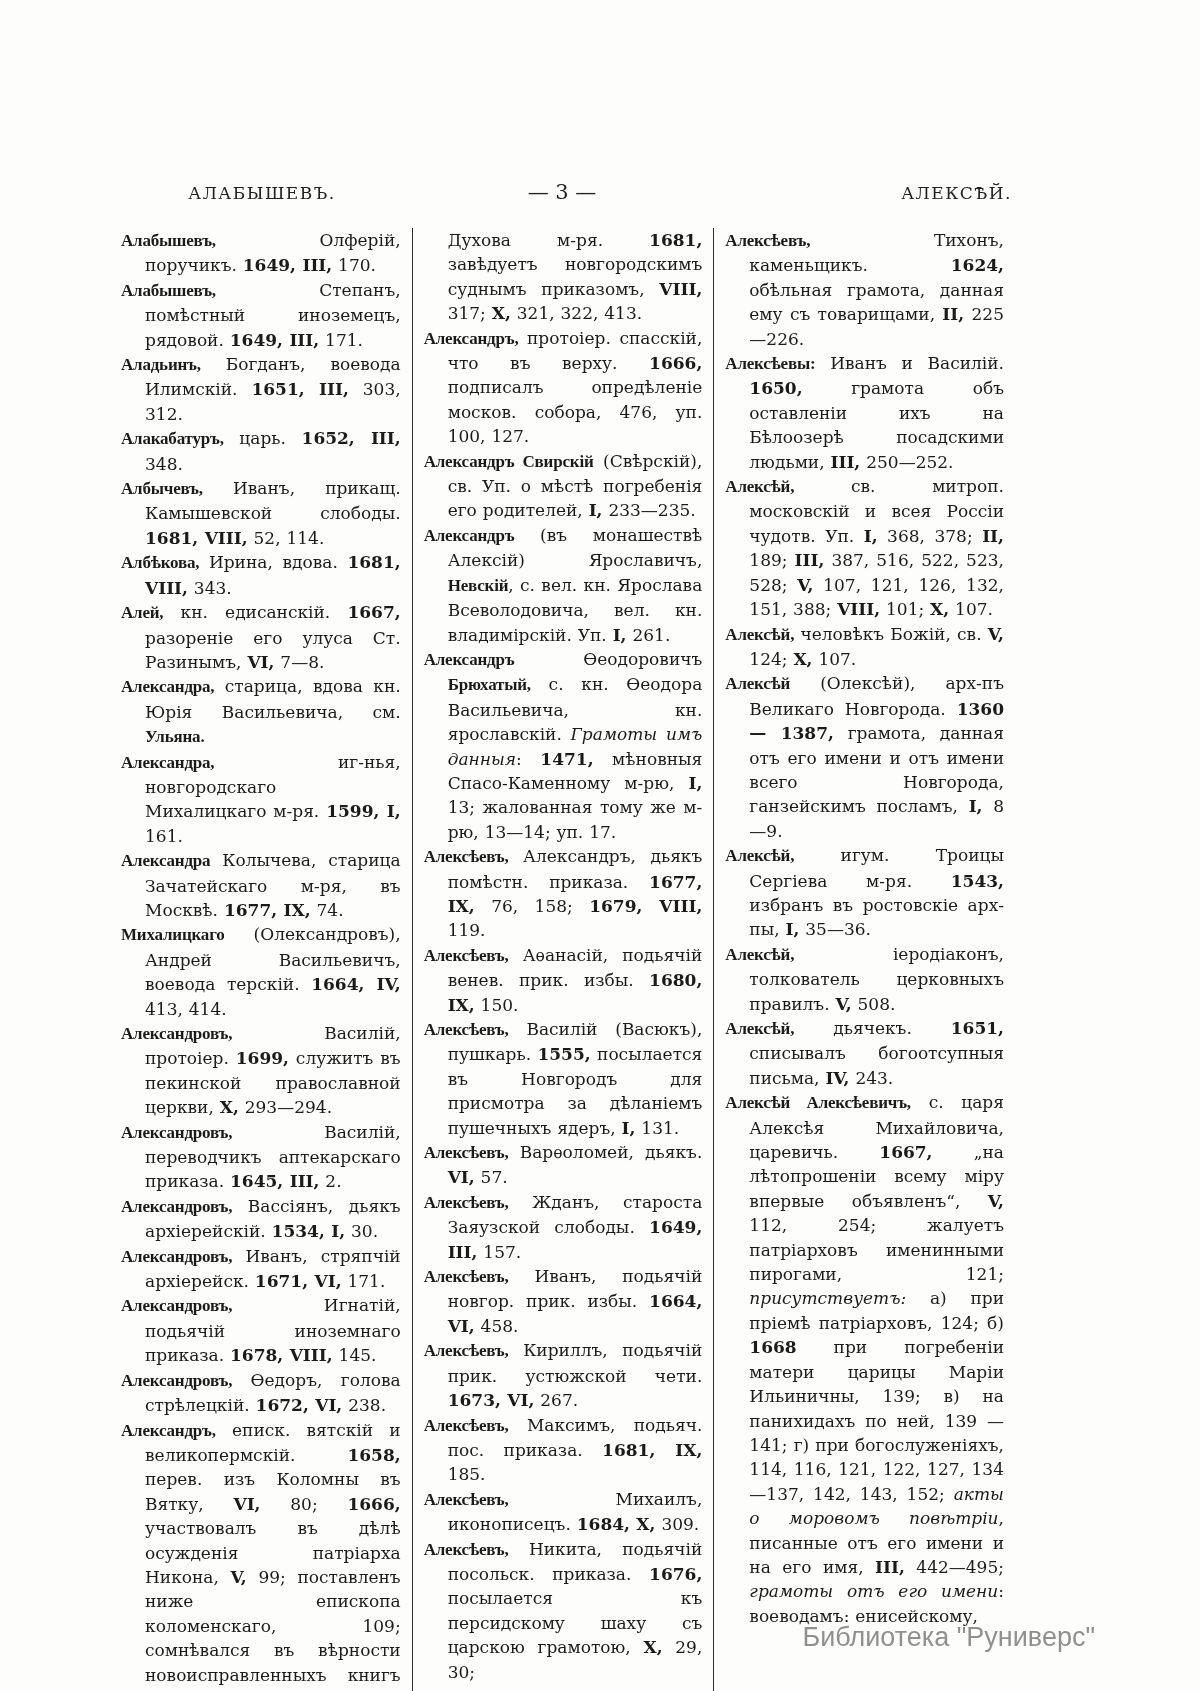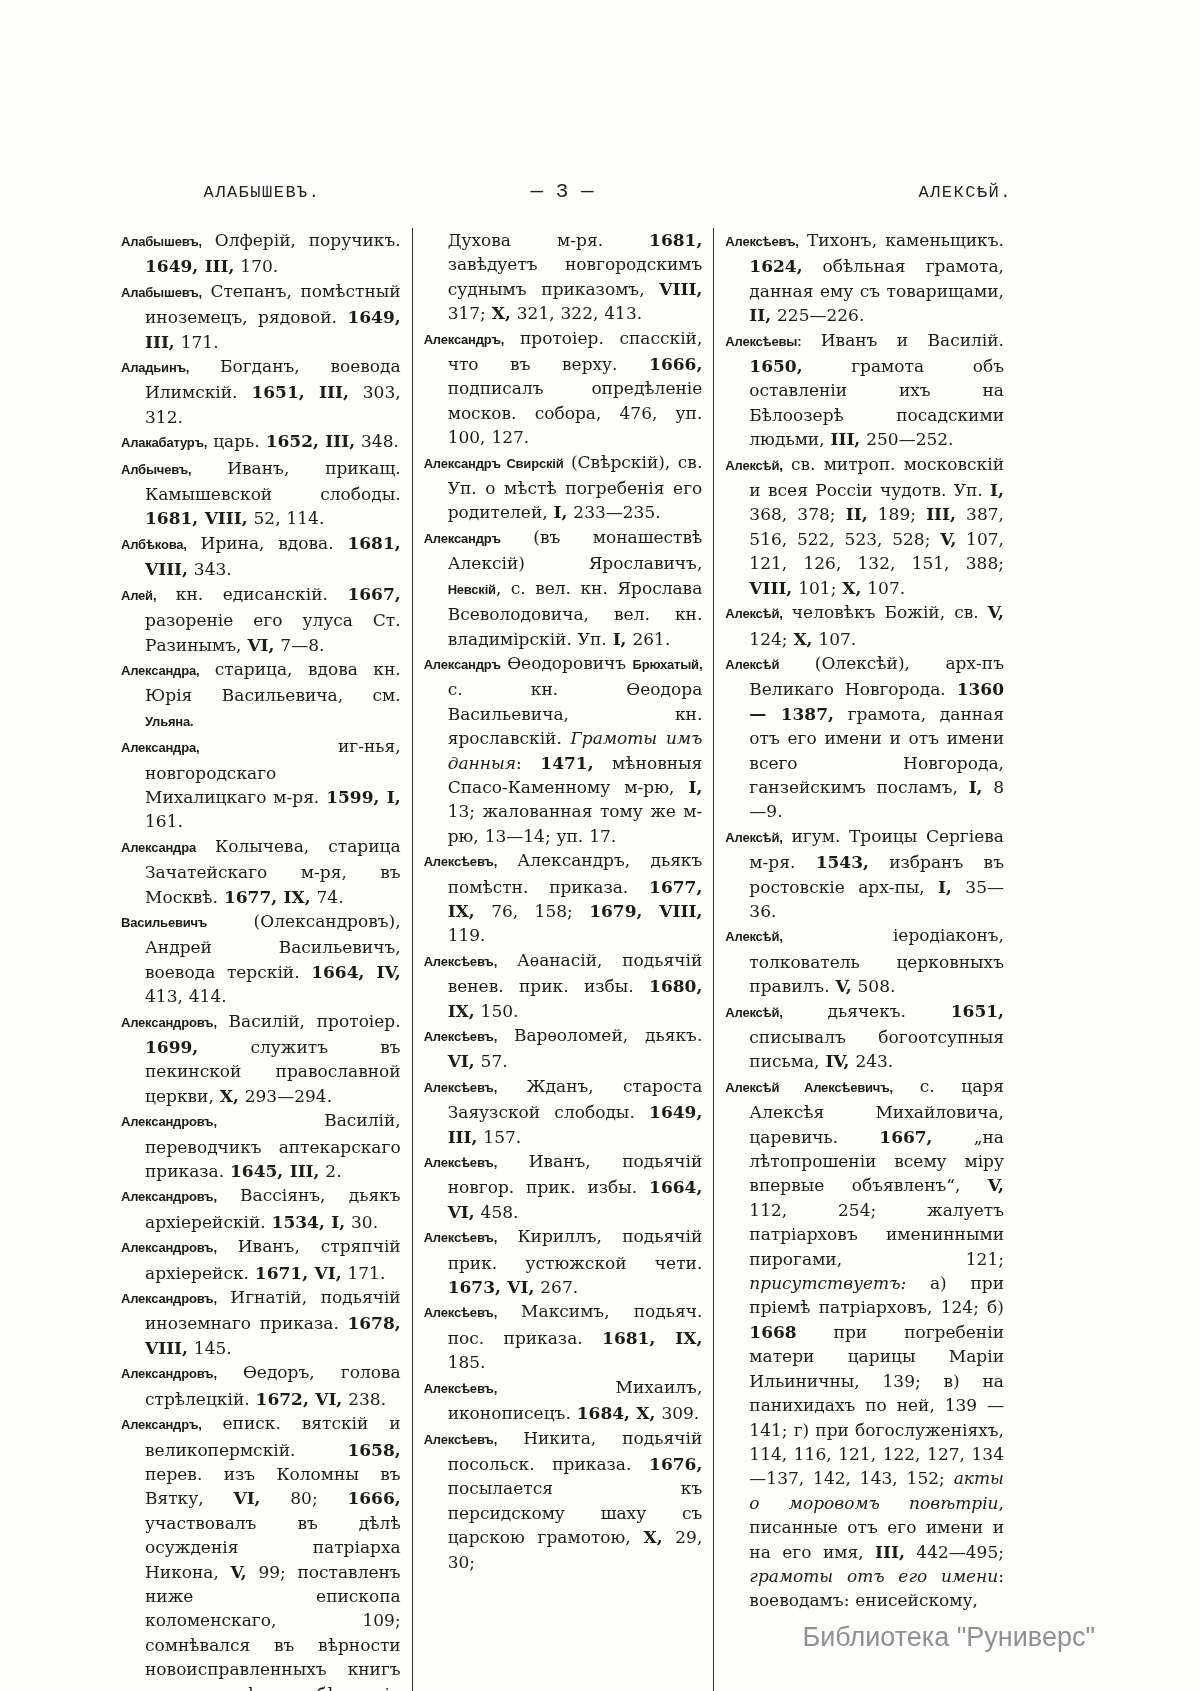--- a/index.html
+++ b/index.html
@@ -17,21 +17,20 @@
   .running-head {
     position: absolute;
     top: 180px; left: 112px;
     width: 900px;
     display: flex;
     justify-content: space-between;
     align-items: baseline;
     font-size: 17px;
     letter-spacing: 1.5px;
     color: #222;
-    font-family: Liberation Mono, monospace;
   }
   .running-head .rh-left  { width: 300px; text-align: center; }
   .running-head .rh-mid   { width: 200px; text-align: center; font-size: 21px; letter-spacing: 0; }
   .running-head .rh-right { width: 300px; text-align: right; }
   .columns {
     position: absolute;
     top: 228px; left: 110px;
     width: 905px;
     display: flex;
     align-items: stretch;
@@ -46,23 +45,23 @@
     margin: 0;
     font-size: 17px;
     line-height: 24.4px;
     text-align: justify;
     padding-left: 24px;
     text-indent: -24px;
     word-spacing: 0.5px;
   }
   .entry.cont { text-indent: 0; }
   .seg-h {
-    font-family: Liberation Sans, sans-serif;
+    font-family: Liberation Serif, serif;
     font-weight: bold;
-    font-size: 13px;
+    font-size: 17px;
     letter-spacing: -0.2px;
   }
   .seg-b { font-weight: bold; }
   .seg-i { font-style: italic; }
   .watermark {
     position: absolute;
     right: 105px;
     bottom: 38px;
     font-family: "Liberation Sans", sans-serif;
     font-size: 27px;
@@ -85,37 +84,38 @@
         <p class="entry"><span class="seg-h">Алабышевъ,</span><span class="seg-n"> Олферій, поручикъ. </span><span class="seg-b">1649, III,</span><span class="seg-n"> 170.</span></p>
         <p class="entry"><span class="seg-h">Алабышевъ,</span><span class="seg-n"> Степанъ, помѣстный иноземецъ, рядовой. </span><span class="seg-b">1649, III,</span><span class="seg-n"> 171.</span></p>
         <p class="entry"><span class="seg-h">Аладьинъ,</span><span class="seg-n"> Богданъ, воевода Илимскій. </span><span class="seg-b">1651, III,</span><span class="seg-n"> 303, 312.</span></p>
         <p class="entry"><span class="seg-h">Алакабатуръ,</span><span class="seg-n"> царь. </span><span class="seg-b">1652, III,</span><span class="seg-n"> 348.</span></p>
         <p class="entry"><span class="seg-h">Албычевъ,</span><span class="seg-n"> Иванъ, прикащ. Камышевской слободы. </span><span class="seg-b">1681, VIII,</span><span class="seg-n"> 52, 114.</span></p>
         <p class="entry"><span class="seg-h">Албѣкова,</span><span class="seg-n"> Ирина, вдова. </span><span class="seg-b">1681, VIII,</span><span class="seg-n"> 343.</span></p>
         <p class="entry"><span class="seg-h">Алей,</span><span class="seg-n"> кн. едисанскій. </span><span class="seg-b">1667,</span><span class="seg-n"> разореніе его улуса Ст. Разинымъ, </span><span class="seg-b">VI,</span><span class="seg-n"> 7—8.</span></p>
         <p class="entry"><span class="seg-h">Александра,</span><span class="seg-n"> старица, вдова кн. Юрія Васильевича, см. </span><span class="seg-h">Ульяна.</span></p>
         <p class="entry"><span class="seg-h">Александра,</span><span class="seg-n"> иг-нья, новгородскаго Михалицкаго м-ря. </span><span class="seg-b">1599, I,</span><span class="seg-n"> 161.</span></p>
         <p class="entry"><span class="seg-h">Александра</span><span class="seg-n"> Колычева, старица Зачатейскаго м-ря, въ Москвѣ. </span><span class="seg-b">1677, IX,</span><span class="seg-n"> 74.</span></p>
-        <p class="entry"><span class="seg-h">Васильевичъ</span><span class="seg-n"> (Олександровъ), Андрей Васильевичъ, воевода терскій. </span><span class="seg-b">1664, IV,</span><span class="seg-n"> 413, 414.</span></p>
+        <p class="entry"><span class="seg-h">Михалицкаго</span><span class="seg-n"> (Олександровъ), Андрей Васильевичъ, воевода терскій. </span><span class="seg-b">1664, IV,</span><span class="seg-n"> 413, 414.</span></p>
         <p class="entry"><span class="seg-h">Александровъ,</span><span class="seg-n"> Василій, протоіер. </span><span class="seg-b">1699,</span><span class="seg-n"> служитъ въ пекинской православной церкви, </span><span class="seg-b">X,</span><span class="seg-n"> 293—294.</span></p>
         <p class="entry"><span class="seg-h">Александровъ,</span><span class="seg-n"> Василій, переводчикъ аптекарскаго приказа. </span><span class="seg-b">1645, III,</span><span class="seg-n"> 2.</span></p>
         <p class="entry"><span class="seg-h">Александровъ,</span><span class="seg-n"> Вассіянъ, дьякъ архіерейскій. </span><span class="seg-b">1534, I,</span><span class="seg-n"> 30.</span></p>
         <p class="entry"><span class="seg-h">Александровъ,</span><span class="seg-n"> Иванъ, стряпчій архіерейск. </span><span class="seg-b">1671, VI,</span><span class="seg-n"> 171.</span></p>
         <p class="entry"><span class="seg-h">Александровъ,</span><span class="seg-n"> Игнатій, подьячій иноземнаго приказа. </span><span class="seg-b">1678, VIII,</span><span class="seg-n"> 145.</span></p>
         <p class="entry"><span class="seg-h">Александровъ,</span><span class="seg-n"> Ѳедоръ, голова стрѣлецкій. </span><span class="seg-b">1672, VI,</span><span class="seg-n"> 238.</span></p>
         <p class="entry"><span class="seg-h">Александръ,</span><span class="seg-n"> еписк. вятскій и великопермскій. </span><span class="seg-b">1658,</span><span class="seg-n"> перев. изъ Коломны въ Вятку, </span><span class="seg-b">VI,</span><span class="seg-n"> 80; </span><span class="seg-b">1666,</span><span class="seg-n"> участвовалъ въ дѣлѣ осужденія патріарха Никона, </span><span class="seg-b">V,</span><span class="seg-n"> 99; поставленъ ниже епископа коломенскаго, 109; сомнѣвался въ вѣрности новоисправленныхъ книгъ и послѣ убѣжденія удостовѣрился въ правотѣ ихъ, 447, 448; присутствовалъ на моск. соборѣ, 451, 452, 455—458; уп. 104; </span></p>
       </div>
     <div class="column">
         <p class="entry cont"><span class="seg-n">Духова м-ря. </span><span class="seg-b">1681,</span><span class="seg-n"> завѣдуетъ новгородскимъ суднымъ приказомъ, </span><span class="seg-b">VIII,</span><span class="seg-n"> 317; </span><span class="seg-b">X,</span><span class="seg-n"> 321, 322, 413.</span></p>
         <p class="entry"><span class="seg-h">Александръ,</span><span class="seg-n"> протоіер. спасскій, что въ верху. </span><span class="seg-b">1666,</span><span class="seg-n"> подписалъ опредѣленіе москов. собора, 476, уп. 100, 127.</span></p>
         <p class="entry"><span class="seg-h">Александръ Свирскій</span><span class="seg-n"> (Свѣрскій), св. Уп. о мѣстѣ погребенія его родителей, </span><span class="seg-b">I,</span><span class="seg-n"> 233—235.</span></p>
         <p class="entry"><span class="seg-h">Александръ</span><span class="seg-n"> (въ монашествѣ Алексій) Ярославичъ, </span><span class="seg-h">Невскій</span><span class="seg-n">, с. вел. кн. Ярослава Всеволодовича, вел. кн. владимірскій. Уп. </span><span class="seg-b">I,</span><span class="seg-n"> 261.</span></p>
         <p class="entry"><span class="seg-h">Александръ</span><span class="seg-n"> Ѳеодоровичъ </span><span class="seg-h">Брюхатый,</span><span class="seg-n"> с. кн. Ѳеодора Васильевича, кн. ярославскій. </span><span class="seg-i">Грамоты имъ данныя</span><span class="seg-n">: </span><span class="seg-b">1471,</span><span class="seg-n"> мѣновныя Спасо-Каменному м-рю, </span><span class="seg-b">I,</span><span class="seg-n"> 13; жалованная тому же м-рю, 13—14; уп. 17.</span></p>
         <p class="entry"><span class="seg-h">Алексѣевъ,</span><span class="seg-n"> Александръ, дьякъ помѣстн. приказа. </span><span class="seg-b">1677, IX,</span><span class="seg-n"> 76, 158; </span><span class="seg-b">1679, VIII,</span><span class="seg-n"> 119.</span></p>
         <p class="entry"><span class="seg-h">Алексѣевъ,</span><span class="seg-n"> Аѳанасій, подьячій венев. прик. избы. </span><span class="seg-b">1680, IX,</span><span class="seg-n"> 150.</span></p>
+        <p class="entry"><span class="seg-h">Алексѣевъ,</span><span class="seg-n"> Василій (Васюкъ), пушкарь. </span><span class="seg-b">1555,</span><span class="seg-n"> посылается въ Новгородъ для присмотра за дѣланіемъ пушечныхъ ядеръ, </span><span class="seg-b">I,</span><span class="seg-n"> 131.</span></p>
         <p class="entry"><span class="seg-h">Алексѣевъ,</span><span class="seg-n"> Варѳоломей, дьякъ. </span><span class="seg-b">VI,</span><span class="seg-n"> 57.</span></p>
         <p class="entry"><span class="seg-h">Алексѣевъ,</span><span class="seg-n"> Жданъ, староста Заяузской слободы. </span><span class="seg-b">1649, III,</span><span class="seg-n"> 157.</span></p>
         <p class="entry"><span class="seg-h">Алексѣевъ,</span><span class="seg-n"> Иванъ, подьячій новгор. прик. избы. </span><span class="seg-b">1664, VI,</span><span class="seg-n"> 458.</span></p>
         <p class="entry"><span class="seg-h">Алексѣевъ,</span><span class="seg-n"> Кириллъ, подьячій прик. устюжской чети. </span><span class="seg-b">1673, VI,</span><span class="seg-n"> 267.</span></p>
         <p class="entry"><span class="seg-h">Алексѣевъ,</span><span class="seg-n"> Максимъ, подьяч. пос. приказа. </span><span class="seg-b">1681, IX,</span><span class="seg-n"> 185.</span></p>
         <p class="entry"><span class="seg-h">Алексѣевъ,</span><span class="seg-n"> Михаилъ, иконописецъ. </span><span class="seg-b">1684, X,</span><span class="seg-n"> 309.</span></p>
         <p class="entry"><span class="seg-h">Алексѣевъ,</span><span class="seg-n"> Никита, подьячій посольск. приказа. </span><span class="seg-b">1676,</span><span class="seg-n"> посылается къ персидскому шаху съ царскою грамотою, </span><span class="seg-b">X,</span><span class="seg-n"> 29, 30; </span></p>
       </div>
     <div class="column">
         <p class="entry"><span class="seg-h">Алексѣевъ,</span><span class="seg-n"> Тихонъ, каменьщикъ. </span><span class="seg-b">1624,</span><span class="seg-n"> обѣльная грамота, данная ему съ товарищами, </span><span class="seg-b">II,</span><span class="seg-n"> 225—226.</span></p>

